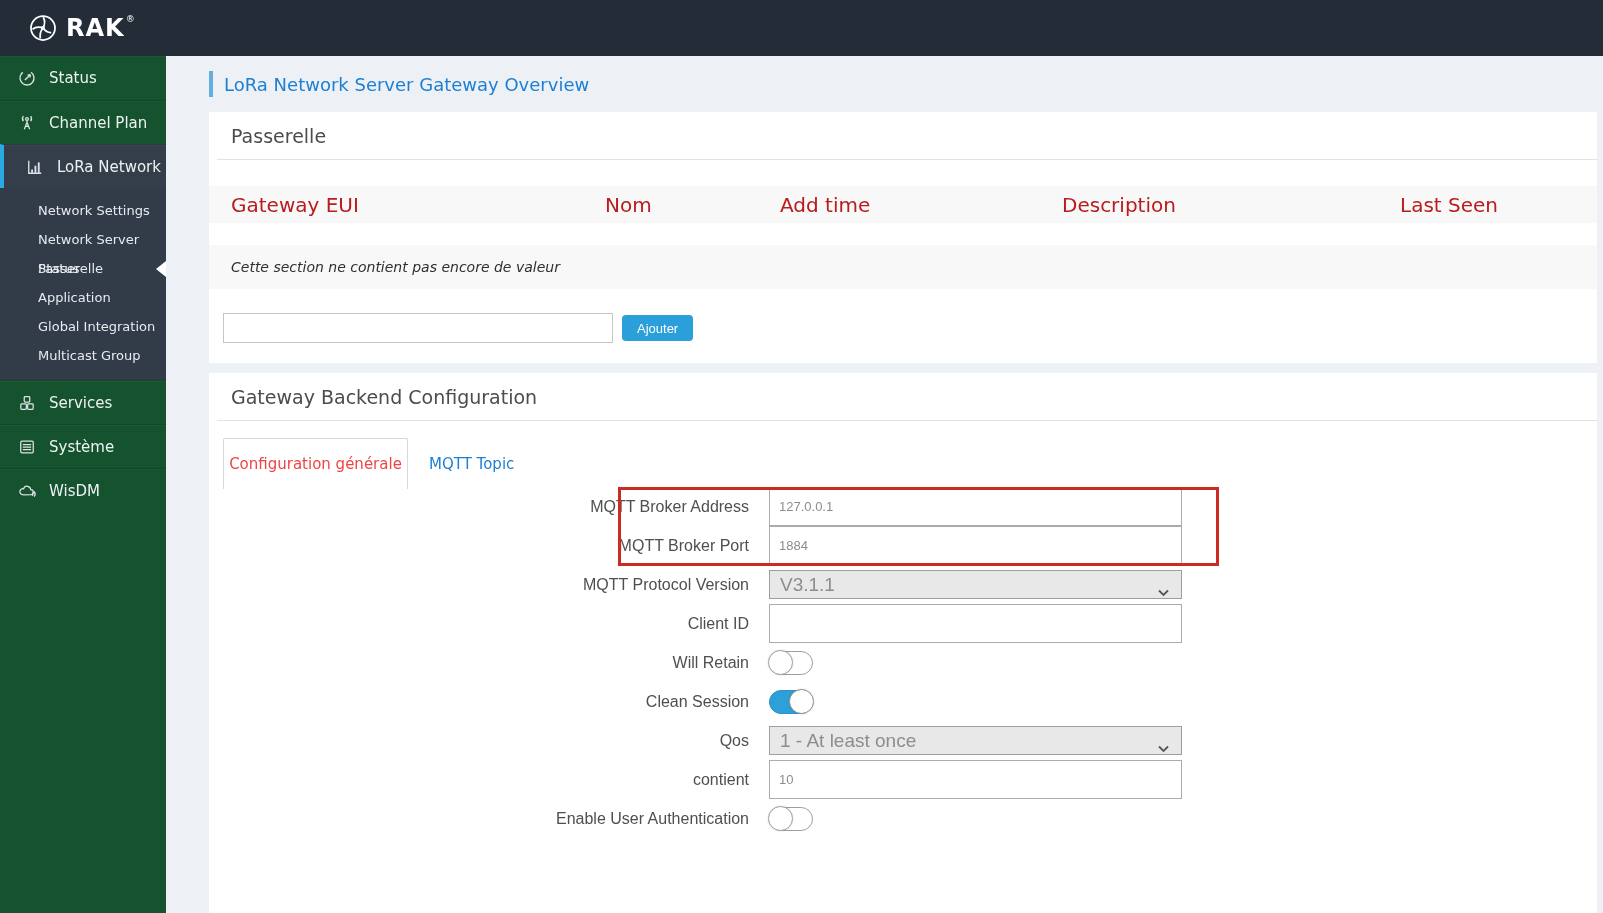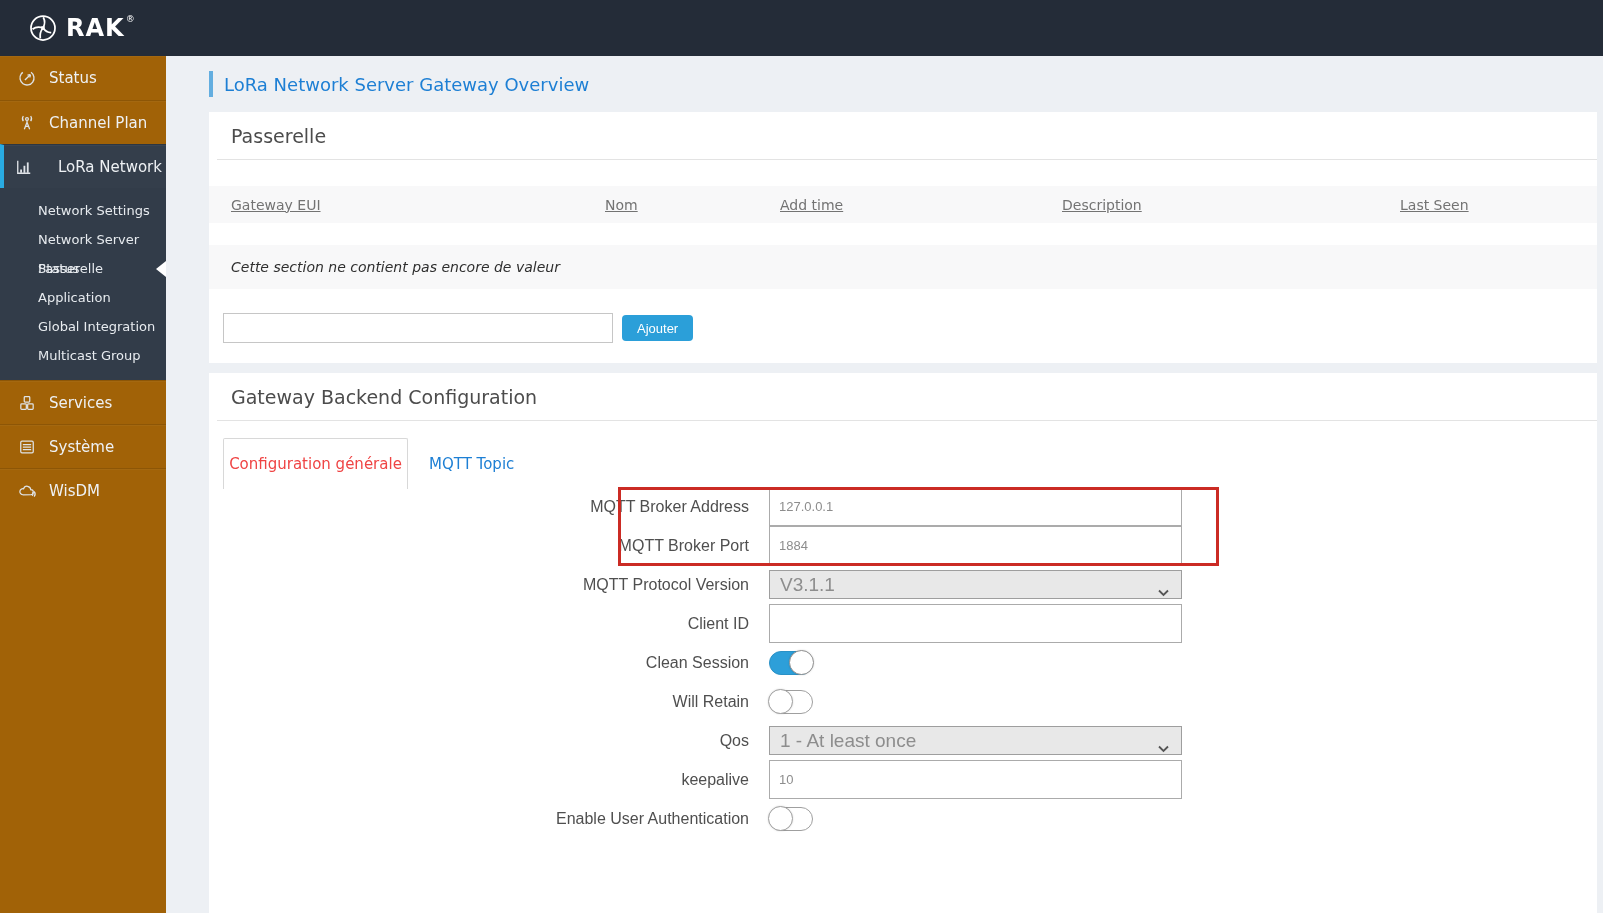--- a/index.html
+++ b/index.html
@@ -14,41 +14,41 @@
   body{font-family:"DejaVu Sans",sans-serif;background:#edf0f4;position:relative;}
 
   
   .top-header{position:absolute;left:0;top:0;width:1603px;height:56px;background:#242c38;display:flex;align-items:center;padding-left:28px;z-index:5;}
   .logo{display:flex;align-items:flex-start;color:#fff;}
   .logo-icon{width:30px;height:30px;margin-right:8px;margin-top:0px;}
   .logo-text{font-size:24px;font-weight:bold;letter-spacing:1px;line-height:30px;color:#fff;}
   .logo-reg{font-size:9px;color:#fff;margin-top:1px;margin-left:1px;}
 
   
-  .sidebar{position:absolute;left:0;top:56px;width:166px;height:857px;background:#a16207;}
+  .sidebar{position:absolute;left:0;top:56px;width:166px;height:857px;background:#14532d;}
   .nav-item{height:44px;display:flex;align-items:center;padding-left:16px;color:#eef1f4;font-size:15px;cursor:pointer;border-top:1px solid rgba(0,0,0,0.12);box-shadow:inset 0 1px 0 rgba(255,255,255,0.04);}
   .nav-item:first-child{border-top:none;}
   .nav-icon{width:22px;height:20px;margin-right:11px;display:flex;align-items:center;justify-content:center;flex:none;}
   .nav-icon svg{display:block;}
-  .nav-item.active{background:#343e4b;border-left:4px solid var(--sidebar-active-blue);padding-left:9px;gap:12px;}
+  .nav-item.active{background:#343e4b;border-left:4px solid var(--sidebar-active-blue);padding-left:20px;}
   .submenu{background:#323c49;padding:8px 0 10px 0;}
   .submenu-item{position:relative;height:29px;line-height:29px;padding-left:38px;color:#e7ebef;font-size:13px;cursor:pointer;}
   .active-marker{position:absolute;right:0;top:50%;margin-top:-8px;width:0;height:0;border-top:8px solid transparent;border-bottom:8px solid transparent;border-right:10px solid #ffffff;}
 
   
   .main{position:absolute;left:193px;top:56px;width:1404px;height:857px;background:#edf0f4;}
   .page-title-row{height:56px;display:flex;align-items:center;padding-left:16px;}
   .title-bar{width:4px;height:26px;background:#63aee0;margin-right:11px;}
   .page-title{font-size:18px;color:var(--accent-blue);font-weight:normal;}
 
   .card{background:#fff;margin-left:16px;width:1388px;}
   .card h2{font-size:19px;font-weight:normal;color:#4c4c4c;padding:13px 14px 12px 14px;border-bottom:1px solid #e3e3e3;margin:0 0 0 8px;}
 
   
-  .gw-table-header{margin-top:26px;height:37px;background:#f8f8f9;display:flex;align-items:center;padding-left:22px;font-size:14px;color:#737373;text-decoration:underline;}
+  .gw-table-header{margin-top:26px;height:37px;background:#f8f8f9;display:flex;align-items:center;padding-left:22px;font-size:20px;color:#b91c1c;}
   .col-0{width:374px;}
   .col-1{width:175px;}
   .col-2{width:282px;}
   .col-3{width:338px;}
   .col-4{flex:1;}
   .gw-empty-row{margin-top:22px;height:44px;background:#f8f8f9;display:flex;align-items:center;padding-left:22px;}
   .gw-empty-row em{font-size:14px;color:#2f2f2f;font-style:italic;}
   .gw-add-row{margin-top:24px;margin-left:14px;display:flex;align-items:center;padding-bottom:20px;}
   .gw-add-input{width:390px;height:30px;border:1px solid #c6c6c6;background:#fff;font-size:13px;color:#555;padding:0 8px;font-family:"Liberation Sans",sans-serif;outline:none;}
   .btn-add{margin-left:9px;height:26px;padding:0 15px;background:var(--button-blue);color:#fff;border:none;border-radius:4px;font-size:13px;font-family:"Liberation Sans",sans-serif;cursor:pointer;}
@@ -235,51 +235,51 @@
       </div>
 
       <div class="form-row">
         <span class="f-label">Client ID</span>
         <div class="f-control">
             <input class="f-input" type="text" value="" style="">
           </div>
       </div>
 
       <div class="form-row">
-        <span class="f-label">Clean Session</span>
-        <div class="f-control">
-          <div class="toggle on">
+        <span class="f-label">Will Retain</span>
+        <div class="f-control">
+          <div class="toggle off">
               <div class="knob"></div>
             </div>
         </div>
       </div>
 
       <div class="form-row">
-        <span class="f-label">Will Retain</span>
-        <div class="f-control">
-          <div class="toggle off">
+        <span class="f-label">Clean Session</span>
+        <div class="f-control">
+          <div class="toggle on">
               <div class="knob"></div>
             </div>
         </div>
       </div>
 
       <div class="form-row">
         <span class="f-label">Qos</span>
         <div class="f-control">
           <div class="f-select">
             <span>1 - At least once</span>
             <span class="chev"><svg width="11" height="8" viewBox="0 0 11 8" fill="none" stroke="#555" stroke-width="1.8">
                   <path d="M1 1.5 L5.5 6 L10 1.5"></path>
                 </svg></span>
           </div>
         </div>
       </div>
 
       <div class="form-row">
-        <span class="f-label">keepalive</span>
+        <span class="f-label">contient</span>
         <div class="f-control">
             <input class="f-input" type="text" value="10" style="">
           </div>
       </div>
 
       <div class="form-row">
         <span class="f-label">Enable User Authentication</span>
         <div class="f-control">
           <div class="toggle off">
               <div class="knob"></div>

